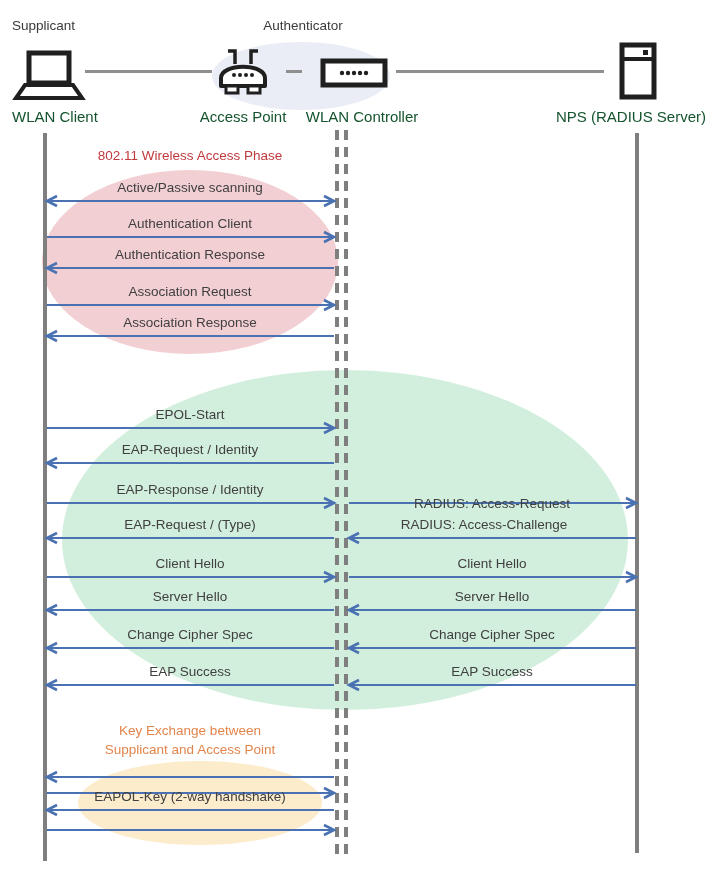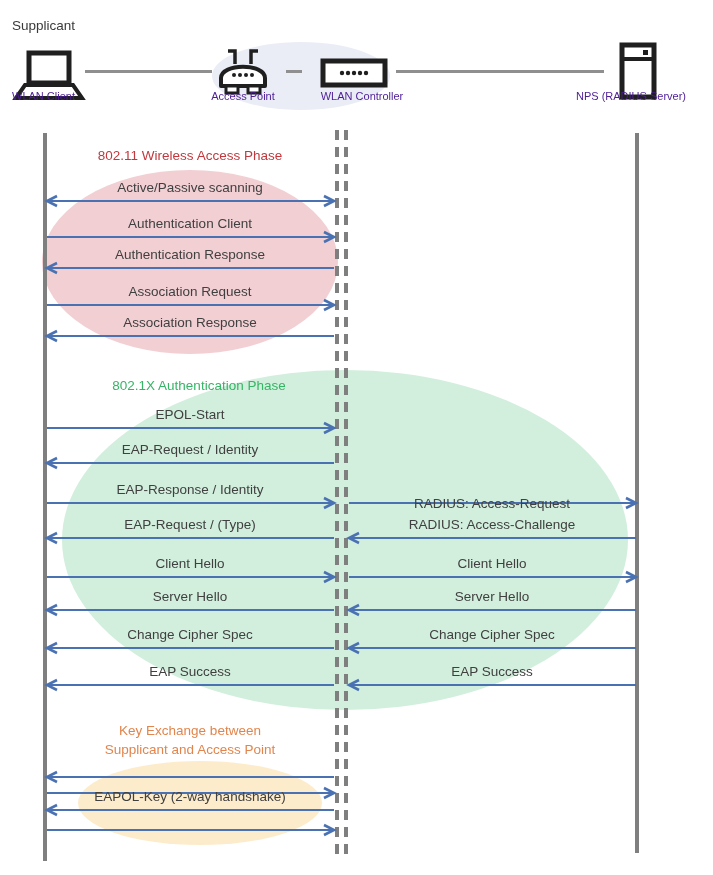--- a/index.html
+++ b/index.html
@@ -7,21 +7,21 @@
     position:relative;width:713px;height:875px;background:#ffffff;overflow:hidden;
     font-family:"Liberation Sans",sans-serif;color:#333333;
   }
   .ellipse{position:absolute;border-radius:50%;}
   .lifeline{position:absolute;width:4px;background:#7f7f7f;}
   .lifeline.dashed{
     background:repeating-linear-gradient(to bottom,#7f7f7f 0px,#7f7f7f 10px,transparent 10px,transparent 17px);
   }
   .connector{position:absolute;height:3px;background:#8f8f8f;}
   .role-label{position:absolute;top:18px;font-size:13.5px;color:#3a3a3a;white-space:nowrap;}
-  .actor-label{position:absolute;top:90px;font-size:11px;color:#4c1d95;white-space:nowrap;}
+  .actor-label{position:absolute;top:108px;font-size:15px;color:#14532d;white-space:nowrap;}
   .center{text-align:center;}
   .right{text-align:right;}
   .msg-label{position:absolute;width:280px;text-align:center;font-size:13.5px;color:#404040;white-space:nowrap;}
   .phase-title{position:absolute;width:300px;text-align:center;font-size:13.5px;white-space:nowrap;line-height:19px;}
   svg.icon{position:absolute;}
   #arrow-layer{position:absolute;left:0;top:0;pointer-events:none;}
 </style>
 </head>
 <body>
 
@@ -31,20 +31,21 @@
 
   <div class="ellipse" style="left: 42px; top: 170px; width: 296px; height: 184px; background: rgb(242, 207, 211);"></div>
   <div class="ellipse" style="left: 62px; top: 370px; width: 566px; height: 340px; background: rgb(210, 239, 221);"></div>
   <div class="ellipse" style="left: 78px; top: 761px; width: 244px; height: 84px; background: rgb(253, 236, 203);"></div>
 
   <div class="connector" style="left: 85px; top: 70px; width: 127px; background: rgb(143, 143, 143);"></div>
   <div class="connector" style="left: 286px; top: 70px; width: 16px; background: rgb(143, 143, 143);"></div>
   <div class="connector" style="left: 396px; top: 70px; width: 208px; background: rgb(143, 143, 143);"></div>
 
   <div class="role-label" style="left:12px">Supplicant</div>
+  <div class="role-label center" style="left:203px;width:200px">Authenticator</div>
 
   <svg class="icon" style="left:12px;top:50px" width="74" height="52" viewBox="0 0 74 52">
     <rect x="17" y="3" width="40" height="30" fill="#fff" stroke="#1f1f1f" stroke-width="5"></rect>
     <path d="M13 35 H61 L70 48 H4 Z" fill="#fff" stroke="#1f1f1f" stroke-width="4" stroke-linejoin="miter"></path>
   </svg>
 
   <svg class="icon" style="left:215px;top:45px" width="56" height="54" viewBox="0 0 56 54">
     <path d="M20 19 V6 H13" fill="none" stroke="#1f1f1f" stroke-width="3.5"></path>
     <path d="M36 19 V6 H43" fill="none" stroke="#1f1f1f" stroke-width="3.5"></path>
     <path d="M6 41 V33 C6 18 50 18 50 33 V41 Z" fill="#fff" stroke="#1f1f1f" stroke-width="4" stroke-linejoin="round"></path>
@@ -75,21 +76,20 @@
   <div class="actor-label center" style="left:173px;width:140px">Access Point</div>
   <div class="actor-label center" style="left:292px;width:140px">WLAN Controller</div>
   <div class="actor-label center" style="left:541px;width:180px">NPS (RADIUS Server)</div>
 
   <div class="lifeline" style="left: 43px; top: 133px; height: 728px; background: rgb(127, 127, 127);"></div>
   <div class="lifeline dashed" style="left:335px;top:130px;height:725px"></div>
   <div class="lifeline dashed" style="left:344px;top:130px;height:725px"></div>
   <div class="lifeline" style="left: 635px; top: 133px; height: 720px; background: rgb(127, 127, 127);"></div>
 
   <div class="phase-title" style="left: 40px; top: 146px; color: rgb(192, 57, 62);">802.11 Wireless Access Phase</div>
-  <div class="phase-title" style="left: 49px; top: 376px; color: rgb(54, 181, 102);">802.1X Authentication Phase</div>
   <div class="phase-title" style="left: 40px; top: 721px; color: rgb(226, 133, 76);">
     <div>Key Exchange between</div>
     <div>Supplicant and Access Point</div>
   </div>
 
   <svg id="arrow-layer" width="713" height="875">
       <g>
         <line x1="47" y1="201" x2="334" y2="201" stroke="#4a72b2" stroke-width="2.2"></line>
         <path d="M 324 196 L 334 201 L 324 206" fill="none" stroke="#4a72b2" stroke-width="2.6" stroke-linejoin="miter"></path>
         <path d="M 57 196 L 47 201 L 57 206" fill="none" stroke="#4a72b2" stroke-width="2.6" stroke-linejoin="miter"></path>
@@ -188,21 +188,21 @@
       <div class="msg-label" style="left: 50px; top: 180px;">Active/Passive scanning</div>
       <div class="msg-label" style="left: 50px; top: 216px;">Authentication Client</div>
       <div class="msg-label" style="left: 50px; top: 247px;">Authentication Response</div>
       <div class="msg-label" style="left: 50px; top: 284px;">Association Request</div>
       <div class="msg-label" style="left: 50px; top: 315px;">Association Response</div>
       <div class="msg-label" style="left: 50px; top: 407px;">EPOL-Start</div>
       <div class="msg-label" style="left: 50px; top: 442px;">EAP-Request / Identity</div>
       <div class="msg-label" style="left: 50px; top: 482px;">EAP-Response / Identity</div>
       <div class="msg-label" style="left: 352px; top: 496px;">RADIUS: Access-Request</div>
       <div class="msg-label" style="left: 50px; top: 517px;">EAP-Request / (Type)</div>
-      <div class="msg-label" style="left: 352px; top: 517px; text-align: center;">RADIUS: Access-Challenge</div>
+      <div class="msg-label" style="left: 344px; top: 517px; text-align: center;">RADIUS: Access-Challenge</div>
       <div class="msg-label" style="left: 50px; top: 556px;">Client Hello</div>
       <div class="msg-label" style="left: 352px; top: 556px;">Client Hello</div>
       <div class="msg-label" style="left: 50px; top: 589px;">Server Hello</div>
       <div class="msg-label" style="left: 352px; top: 589px;">Server Hello</div>
       <div class="msg-label" style="left: 50px; top: 627px;">Change Cipher Spec</div>
       <div class="msg-label" style="left: 352px; top: 627px;">Change Cipher Spec</div>
       <div class="msg-label" style="left: 50px; top: 664px;">EAP Success</div>
       <div class="msg-label" style="left: 352px; top: 664px;">EAP Success</div>
       <div class="msg-label" style="left: 50px; top: 789px;">EAPOL-Key (2-way handshake)</div>
     </div>

